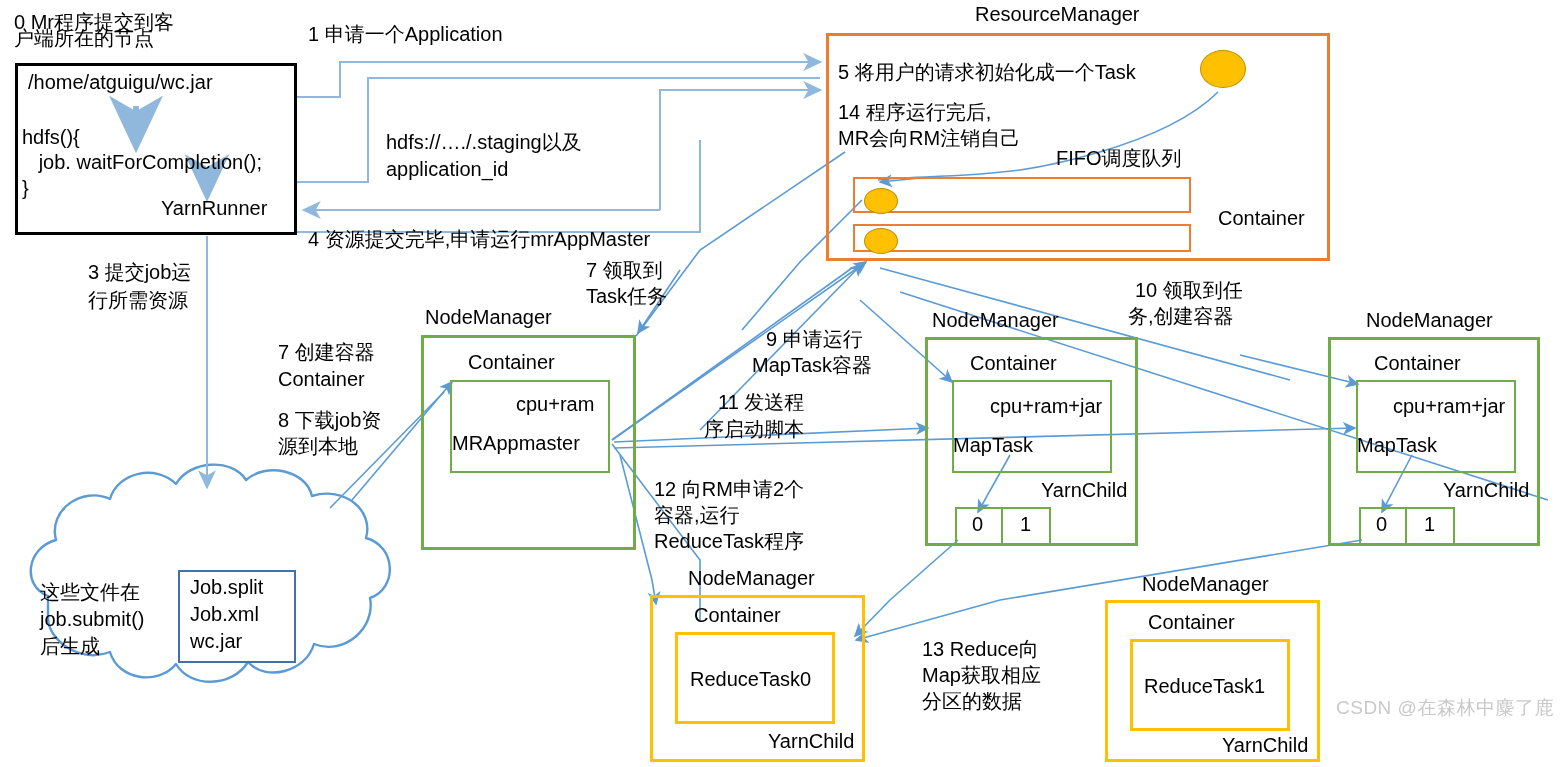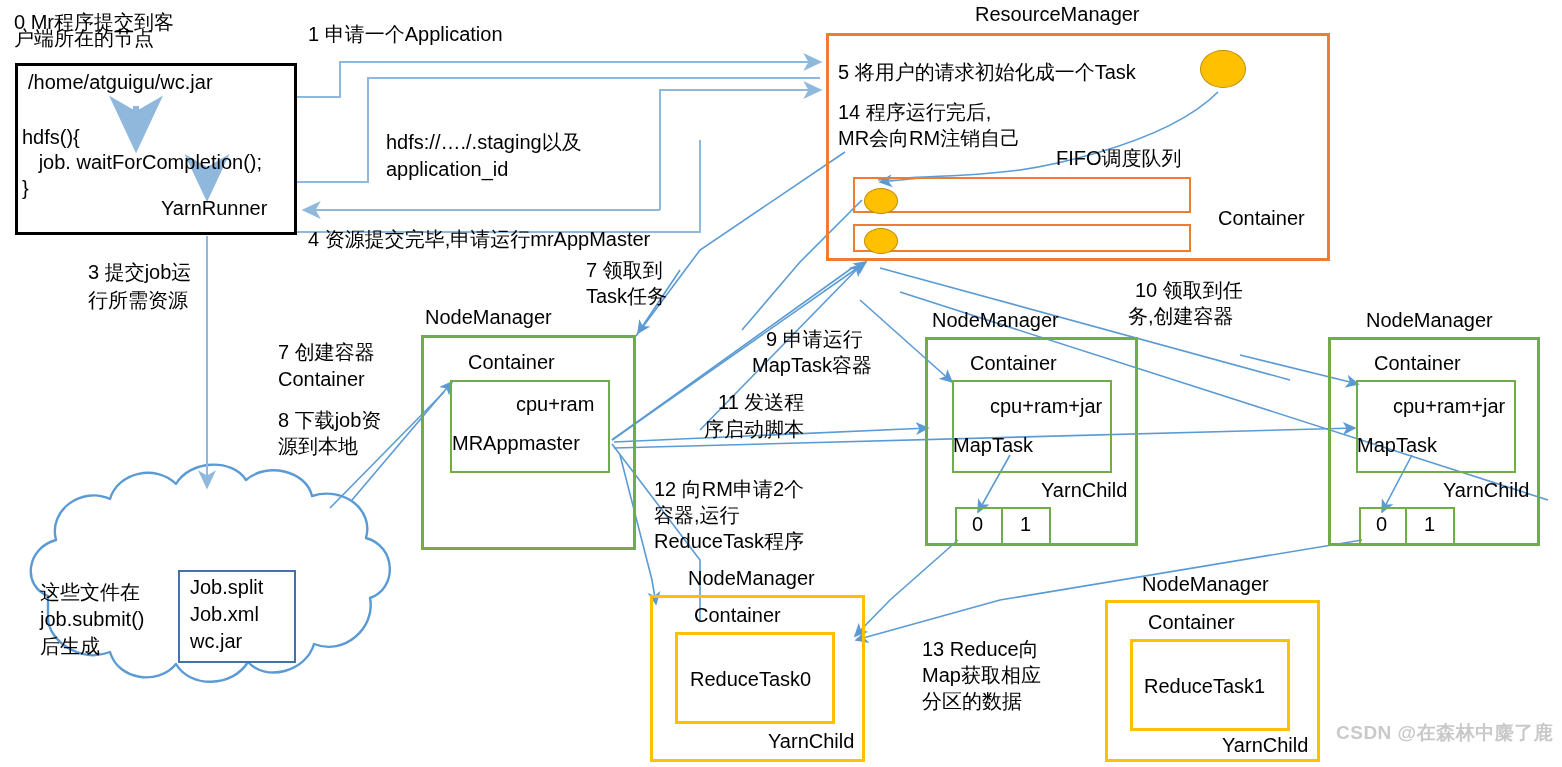--- a/index.html
+++ b/index.html
@@ -247,15 +247,15 @@
   <div class="lbl" style="left:690px;top:667px;">ReduceTask0</div>
   <div class="lbl" style="left:768px;top:729px;">YarnChild</div>
 
   <div class="lbl" style="left:1142px;top:572px;">NodeManager</div>
   <div class="box box-nm-yellow" style="left:1105px;top:600px;width:215px;height:162px;"></div>
   <div class="lbl" style="left:1148px;top:610px;">Container</div>
   <div class="box box-inner-yellow" style="left:1130px;top:639px;width:160px;height:92px;"></div>
   <div class="lbl" style="left:1144px;top:674px;">ReduceTask1</div>
   <div class="lbl" style="left:1222px;top:733px;">YarnChild</div>
 
-  <div class="wm" style="left:1336px;top:720px;font-weight:bold;">CSDN @在森林中麋了鹿</div>
+  <div class="wm" style="left:1336px;top:695px;">CSDN @在森林中麋了鹿</div>
 
 </div>
 
 </body></html>

